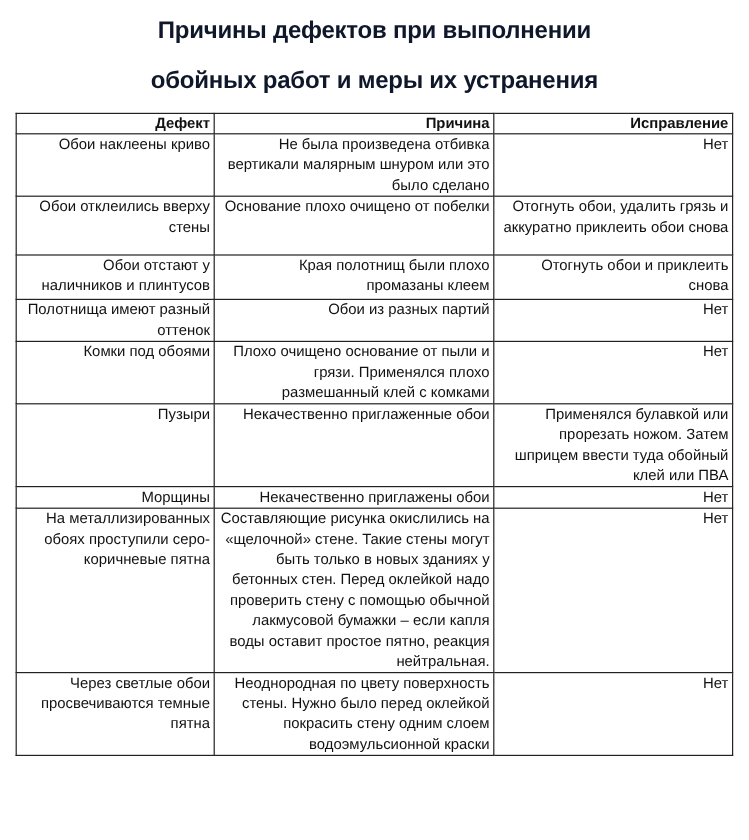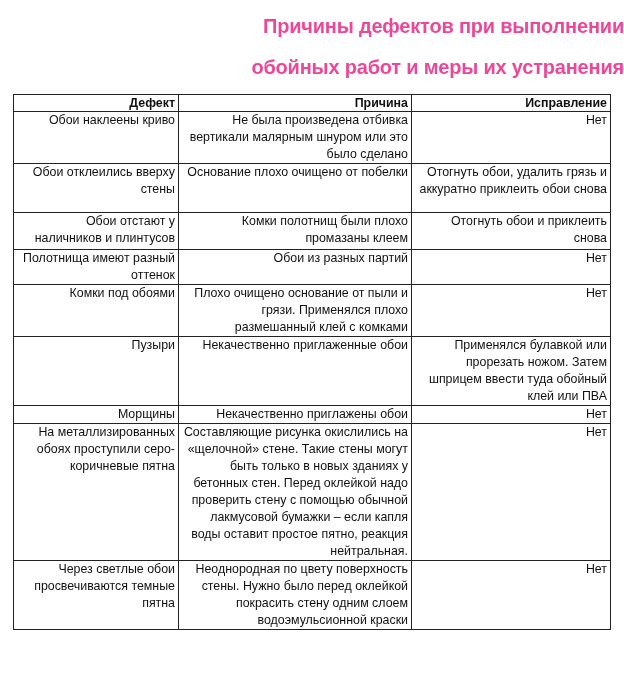--- a/index.html
+++ b/index.html
@@ -4,22 +4,22 @@
   <style>
     html, body { margin: 0; padding: 0; background: #ffffff; }
     body {
       width: 624px; height: 700px; overflow: hidden;
       font-family: "Liberation Sans", sans-serif;
       color: #111111;
       position: relative;
     }
     .title {
       position: absolute; left: 0; width: 624px;
-      text-align: right; font-weight: bold; font-size: 20px;
-      letter-spacing: -0.2px; color: #ec4899;
+      text-align: center; font-weight: bold; font-size: 20px;
+      letter-spacing: -0.2px; color: #0f172a;
     }
     .title.l1 { top: 15px; }
     .title.l2 { top: 56px; }
     table {
       position: absolute; left: 13px; top: 94px;
       width: 597px;
       border-collapse: collapse;
       table-layout: fixed;
       font-size: 12.4px;
       line-height: 17px;
@@ -70,21 +70,21 @@
       <td>Не была произведена отбивка вертикали малярным шнуром или это было сделано</td>
       <td>Нет</td>
     </tr>
     <tr class="r2">
       <td>Обои отклеились вверху стены</td>
       <td>Основание плохо очищено от побелки</td>
       <td>Отогнуть обои, удалить грязь и аккуратно приклеить обои снова</td>
     </tr>
     <tr class="r3">
       <td>Обои отстают у наличников и плинтусов</td>
-      <td>Комки полотнищ были плохо промазаны клеем</td>
+      <td>Края полотнищ были плохо промазаны клеем</td>
       <td>Отогнуть обои и приклеить снова</td>
     </tr>
     <tr class="r4">
       <td>Полотнища имеют разный оттенок</td>
       <td>Обои из разных партий</td>
       <td>Нет</td>
     </tr>
     <tr class="r5">
       <td>Комки под обоями</td>
       <td>Плохо очищено основание от пыли и грязи. Применялся плохо размешанный клей с комками</td>

